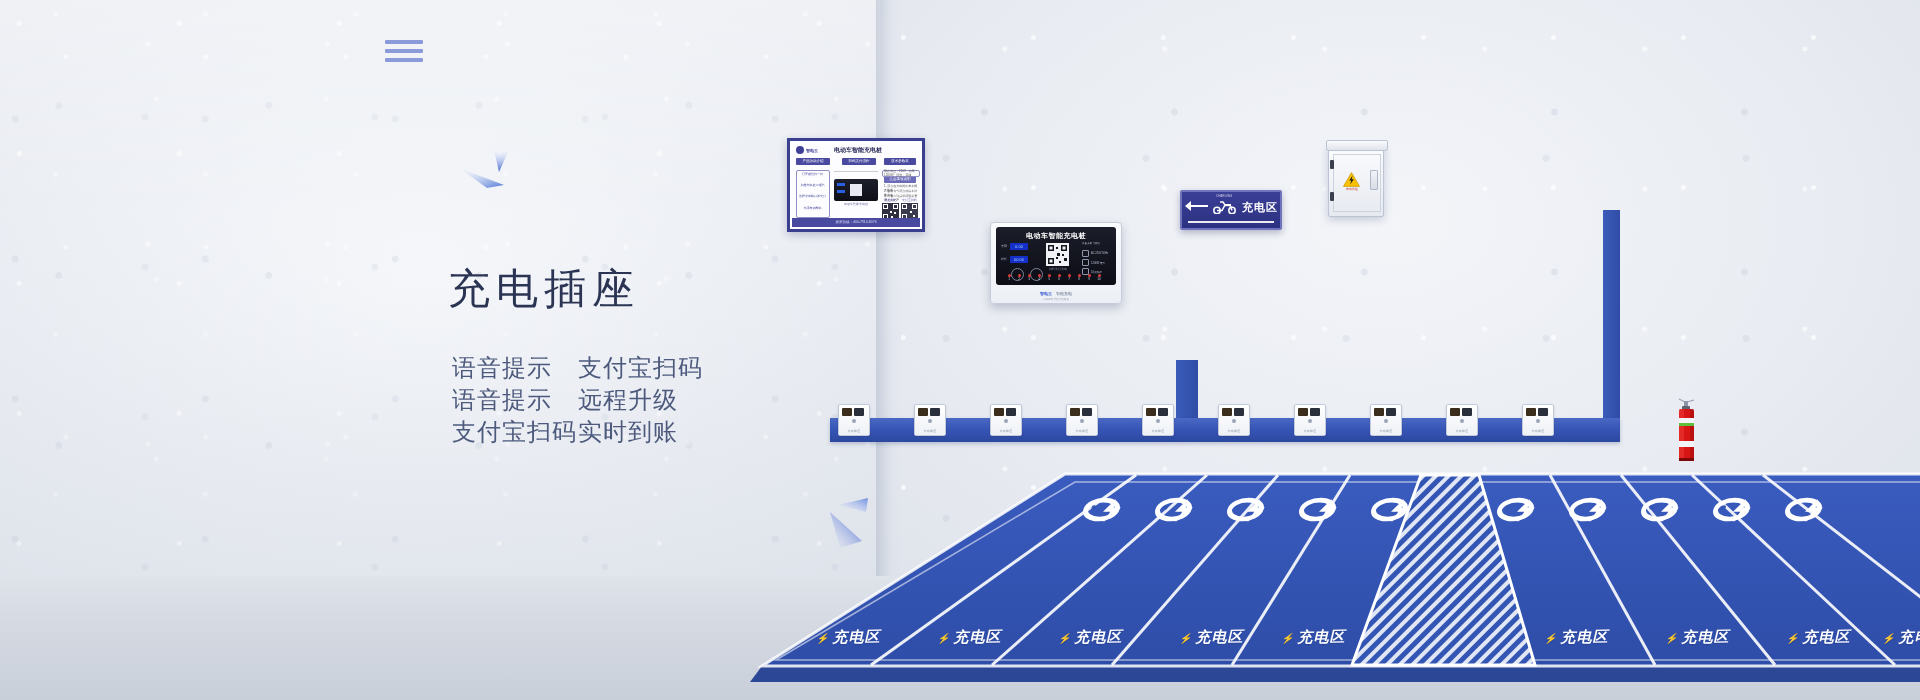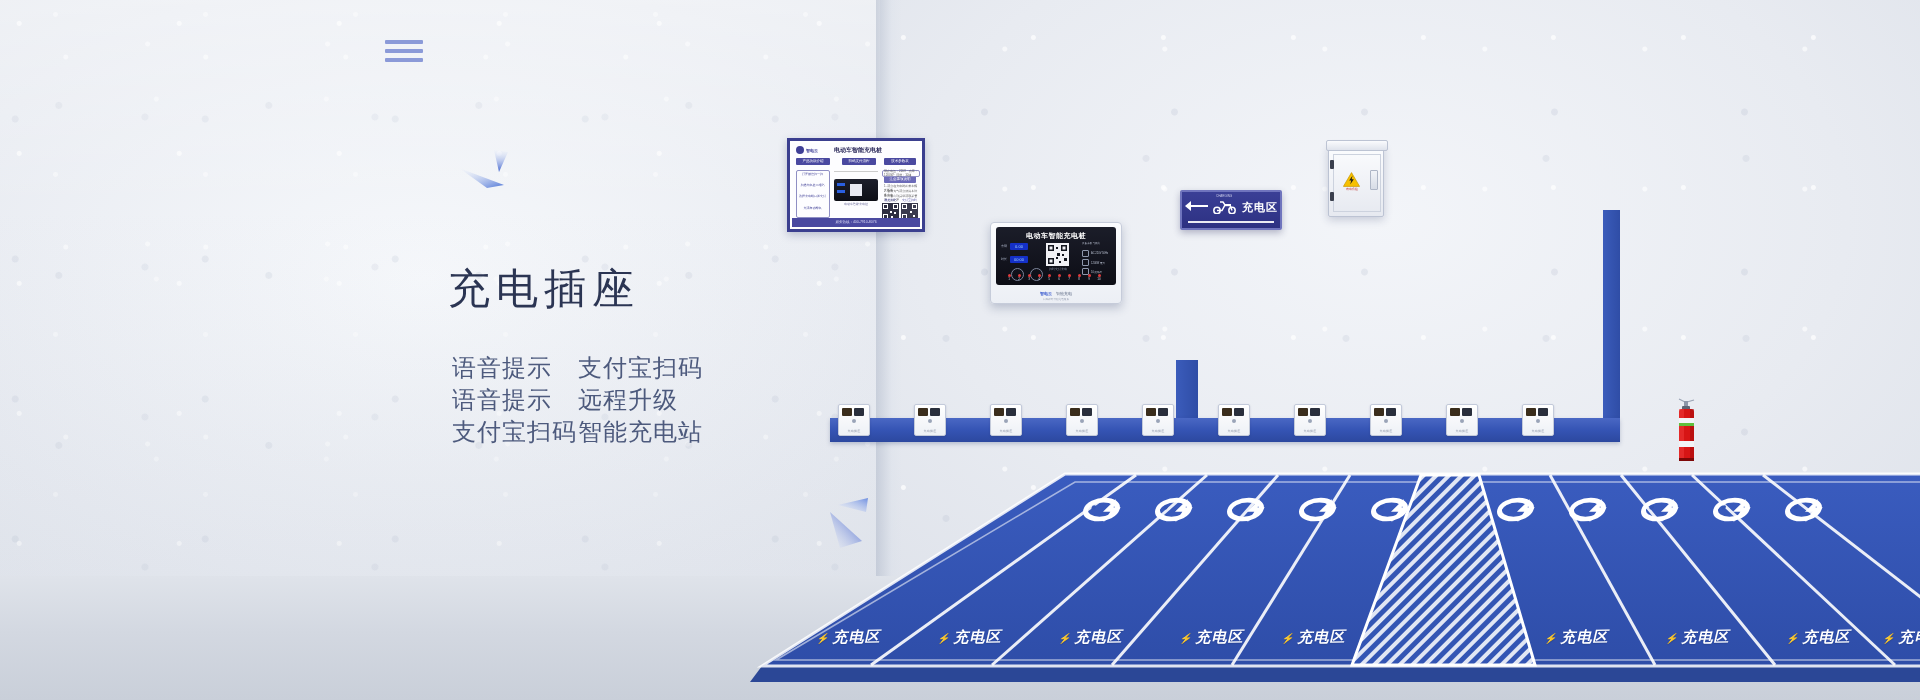--- a/index.html
+++ b/index.html
@@ -700,21 +700,21 @@
     <div class="feat-row">
       <span class="feat-col-a">语音提示</span>
       <span class="feat-col-b">支付宝扫码</span>
     </div>
     <div class="feat-row">
       <span class="feat-col-a">语音提示</span>
       <span class="feat-col-b">远程升级</span>
     </div>
     <div class="feat-row">
       <span class="feat-col-a">支付宝扫码</span>
-      <span class="feat-col-b">智能充电站</span>
+      <span class="feat-col-b">实时到账</span>
     </div>
   </div>
 
 
 </div>
 
 <style>
   .bay-labels{position:absolute;left:0;top:0;width:1300px;height:232px;pointer-events:none;}
   .bay-lbl{
     position:absolute;top:160px;

